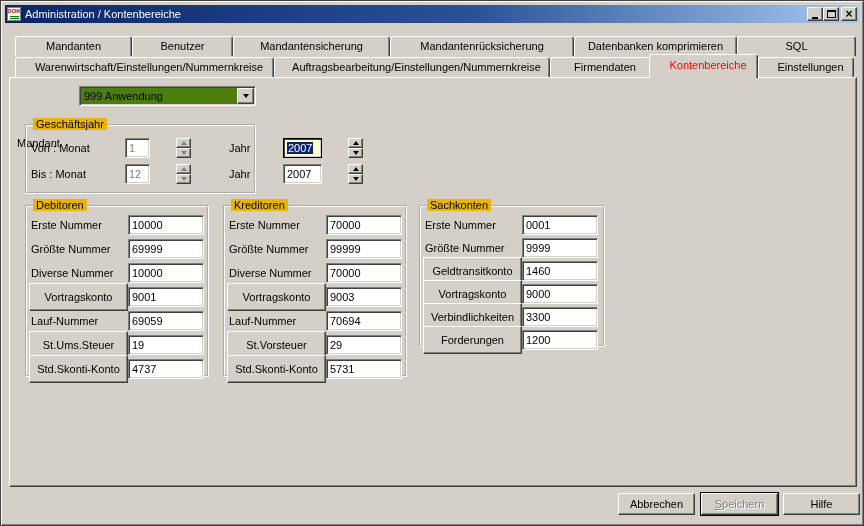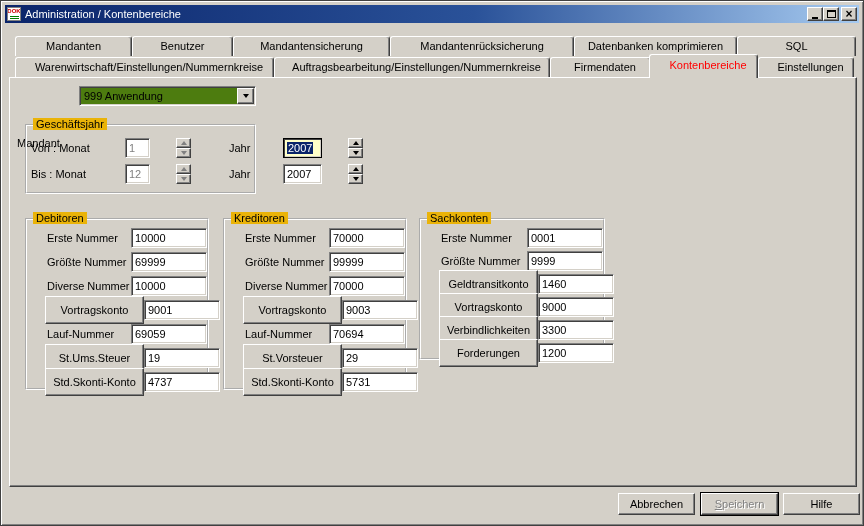--- a/index.html
+++ b/index.html
@@ -95,21 +95,21 @@
   .combo .drop { width:17px; height:16px; margin-right:1px; }
   
   .group { position:absolute; border:2px groove #FFFFFF; }
   .legend { position:absolute; top:-8px; left:6px; background:#eab308; padding:0 3px; white-space:nowrap; }
   .gj { left:24px; top:123px; width:231px; height:70px; }
   .gjrow { position:absolute; left:4px; display:flex; align-items:center; height:20px;gap:24px; }
   .gjlabel { width:70px; white-space:nowrap; }
   .monat { width:25px; }
   .jahrlabel { margin-left:14px; width:30px; }
   .jahr { width:39px; }
-  .acct { top:217px; height:172px;padding-left:16px; }
+  .acct { top:204px; height:172px; }
   .acct.short { height:142px; }
   .rows { padding:8px 0 0 2px; }
   .grow { display:flex; align-items:center; height:20px; margin-bottom:4px; }
   .short .grow { margin-bottom:3px; }
   .glabel { width:99px; padding-left:2px; white-space:nowrap; overflow:hidden; }
   .gbtn { width:99px; height:28px; flex:0 0 99px; }
   .gfield { width:76px; margin-left:0; flex:0 0 76px; }
   
   .footbtn { position:absolute; top:492px; width:77px; height:22px; }
   .footbtn .btnlabel { display:block; }

